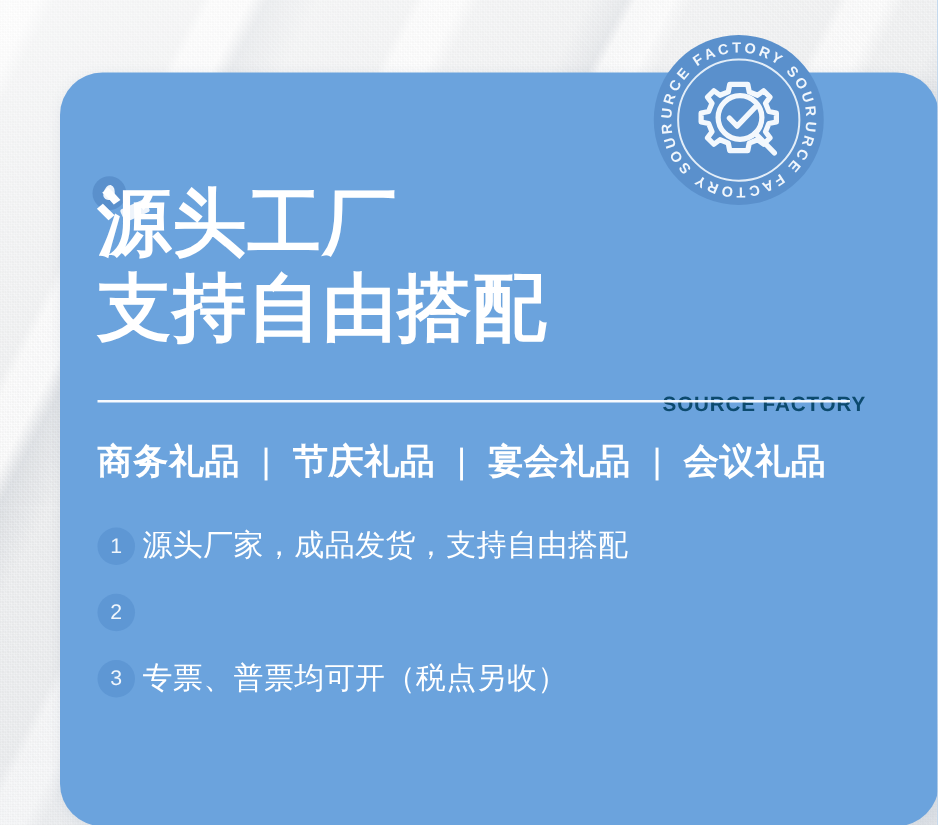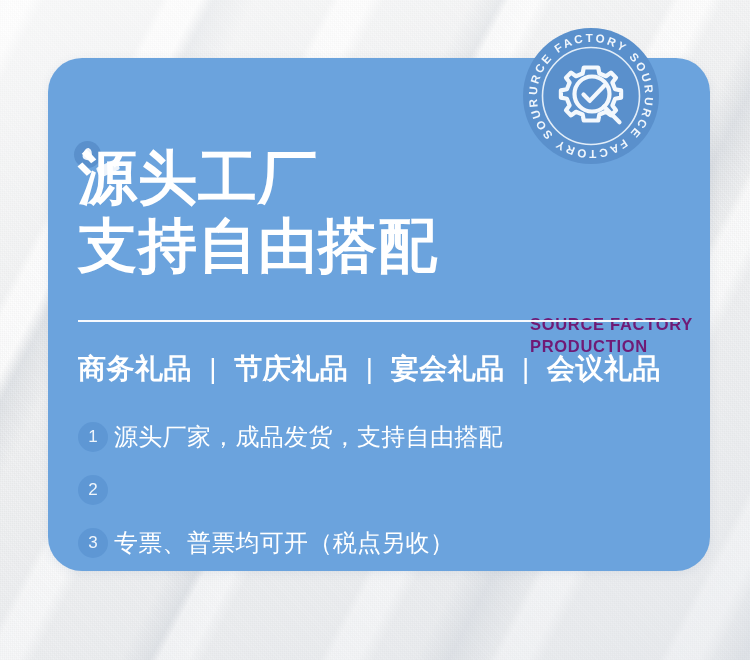--- a/index.html
+++ b/index.html
@@ -62,25 +62,26 @@
     background: linear-gradient(160deg, rgba(255,255,255,0.55) 0%, rgba(236,238,241,0.0) 45%, rgba(222,226,232,0.45) 100%);
     pointer-events: none;
   }
 
   
   .card {
     position: absolute;
     left: 48px;
     top: 58px;
     width: 662px;
-    height: 513px;
+    height: 603px;
     background: #6ba3dd;
     border-radius: 34px;
     box-shadow: 0 2px 10px rgba(90,120,155,0.10);
     overflow: hidden;
+    padding-left: 41px;
   }
 
   
   .deco-dot {
     position: absolute;
     left: 26px;
     top: 83px;
     width: 27px;
     height: 27px;
     border-radius: 50%;
@@ -122,21 +123,21 @@
     font-size: 59px;
     line-height: 68px;
     letter-spacing: 1px;
     white-space: nowrap;
   }
 
   .headline-en {
     position: absolute;
     left: 482px;
     top: 255px;
-    color: #701a75;
+    color: #0c4a6e;
     font-weight: 700;
     font-size: 16.5px;
     line-height: 22px;
     letter-spacing: 0.7px;
   }
   .headline-en span { display: block; }
 
   
   .divider {
     position: absolute;
@@ -224,21 +225,20 @@
     <div class="deco-dot"></div>
     <div class="deco-slab"></div>
 
     <div class="headline">
       <span class="headline-line">源头工厂</span>
       <span class="headline-line">支持自由搭配</span>
     </div>
 
     <div class="headline-en">
       <span>SOURCE FACTORY</span>
-      <span>PRODUCTION</span>
     </div>
 
     <div class="divider"></div>
 
     <div class="categories">
       <span>商务礼品</span>
       <span class="cat-sep">|</span>
       <span>节庆礼品</span>
       <span class="cat-sep">|</span>
       <span>宴会礼品</span>

